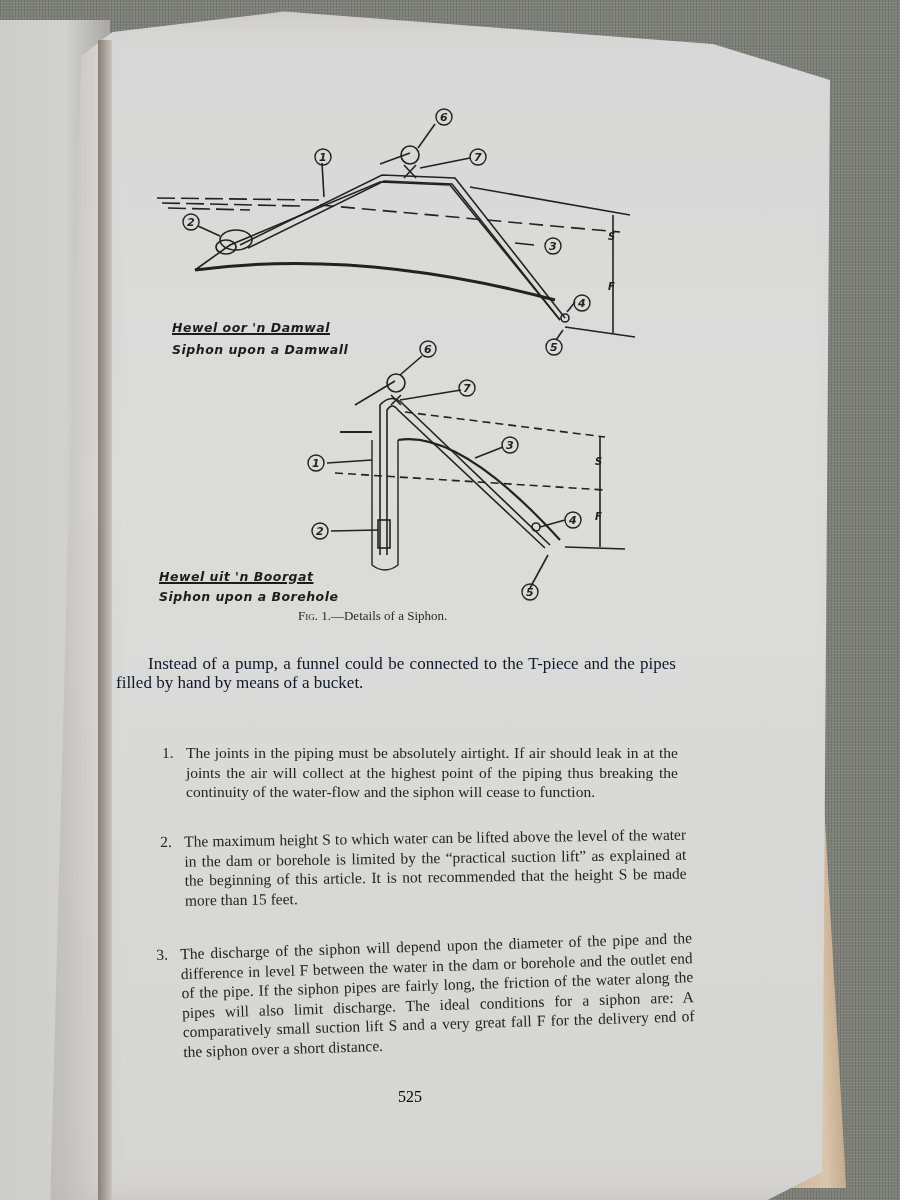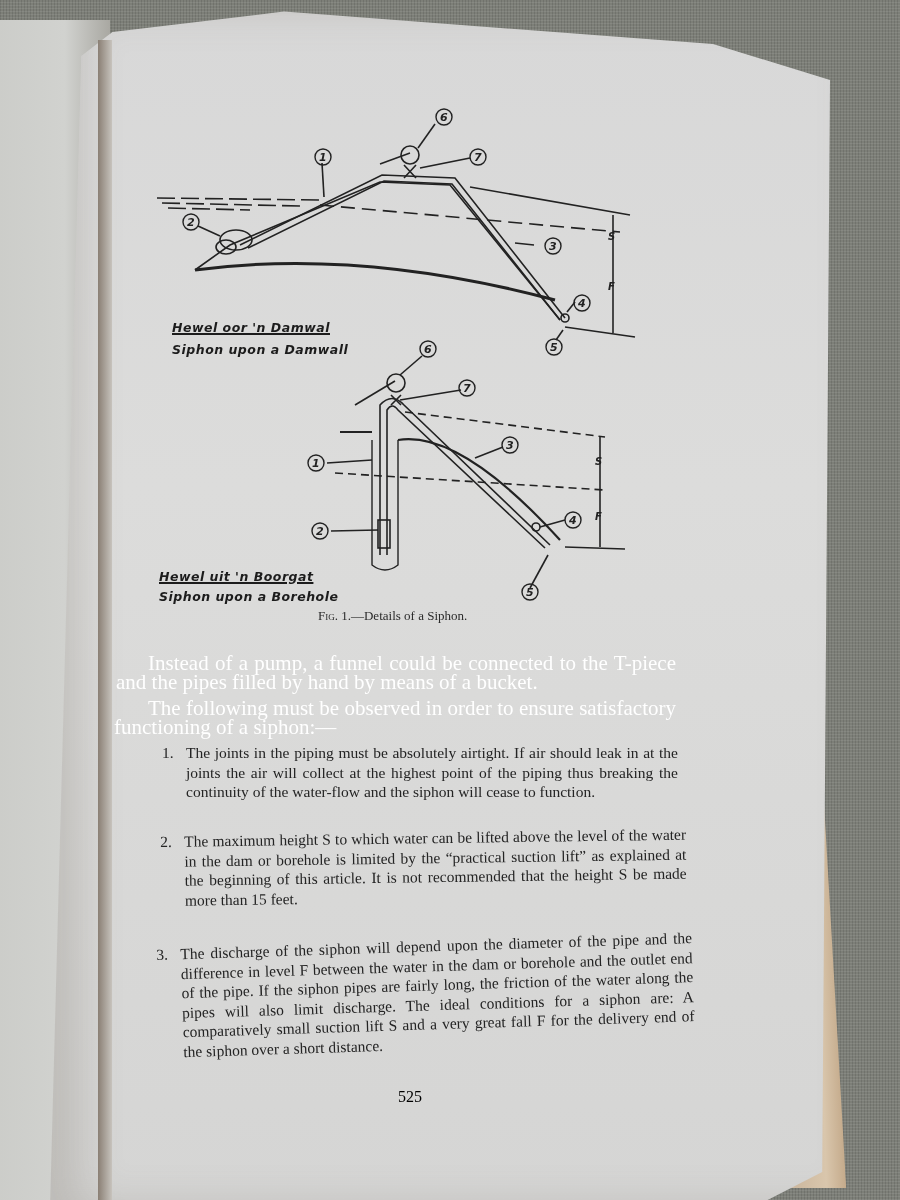--- a/index.html
+++ b/index.html
@@ -35,25 +35,25 @@
     position:absolute; left:0; top:0; width:900px; height:1200px;
     font-family:"Liberation Serif", serif; color:#222;
   }
   .diagram { position:absolute; left:150px; top:100px; }
   .cap-af, .cap-en {
     position:absolute; font-family:"DejaVu Sans", sans-serif; font-style:italic;
     font-weight:bold; font-size:12.5px; color:#1c1c1c; letter-spacing:0.5px;margin-top:20px;
   }
   .cap-af { text-decoration:underline; text-decoration-thickness:2px; }
   .fig-caption {
-    position:absolute; left:318px; top:608px; font-size:13px; color:#2a2a2a;
+    position:absolute; left:298px; top:608px; font-size:13px; color:#2a2a2a;
   }
   .fig-caption .sc { font-variant:small-caps; }
   .para {
-    position:absolute; font-size:21px; line-height:19px; color:#ffffff;
+    position:absolute; font-size:17px; line-height:19px; color:#0f172a;
     text-align:justify; text-align-last:left;
   }
   .list-item { position:absolute; font-size:15.5px; line-height:19.5px; color:#242424; }
   .list-item .num { position:absolute; left:0; top:0; }
   .list-item .txt { margin-left:24px; text-align:justify; display:block; }
   .page-number { position:absolute; left:398px; top:1088px; font-size:16px; color:#000000; }
 </style>
 </head>
 <body>
 
@@ -171,21 +171,20 @@
   <div class="cap-en" style="left:172px;top:322px;">Siphon upon a Damwall</div>
 
   <div class="cap-af" style="left:159px;top:549px;">Hewel uit 'n Boorgat</div>
   <div class="cap-en" style="left:159px;top:569px;">Siphon upon a Borehole</div>
 
   <div class="fig-caption">
     <span class="sc">Fig. 1.</span><span>—Details of a Siphon.</span>
   </div>
 
   <div class="para" style="left:116px;top:654px;width:560px;text-indent:32px;">Instead of a pump, a funnel could be connected to the T-piece and the pipes filled by hand by means of a bucket.</div>
-  <div class="para" style="left:114px;top:699px;width:562px;text-indent:34px;">The following must be observed in order to ensure satisfactory functioning of a siphon:—</div>
 
   <div class="list-item" style="left:162px;top:743px;width:516px;">
     <span class="num">1.</span>
     <span class="txt">The joints in the piping must be absolutely airtight. If air should leak in at the joints the air will collect at the highest point of the piping thus breaking the continuity of the water-flow and the siphon will cease to function.</span>
   </div>
   <div class="list-item" style="left:160px;top:832px;width:526px;transform:rotate(-0.8deg);transform-origin:left top;">
     <span class="num">2.</span>
     <span class="txt">The maximum height S to which water can be lifted above the level of the water in the dam or borehole is limited by the “practical suction lift” as explained at the beginning of this article. It is not recommended that the height S be made more than 15 feet.</span>
   </div>
   <div class="list-item" style="left:156px;top:945px;width:536px;transform:rotate(-1.8deg);transform-origin:left top;">

